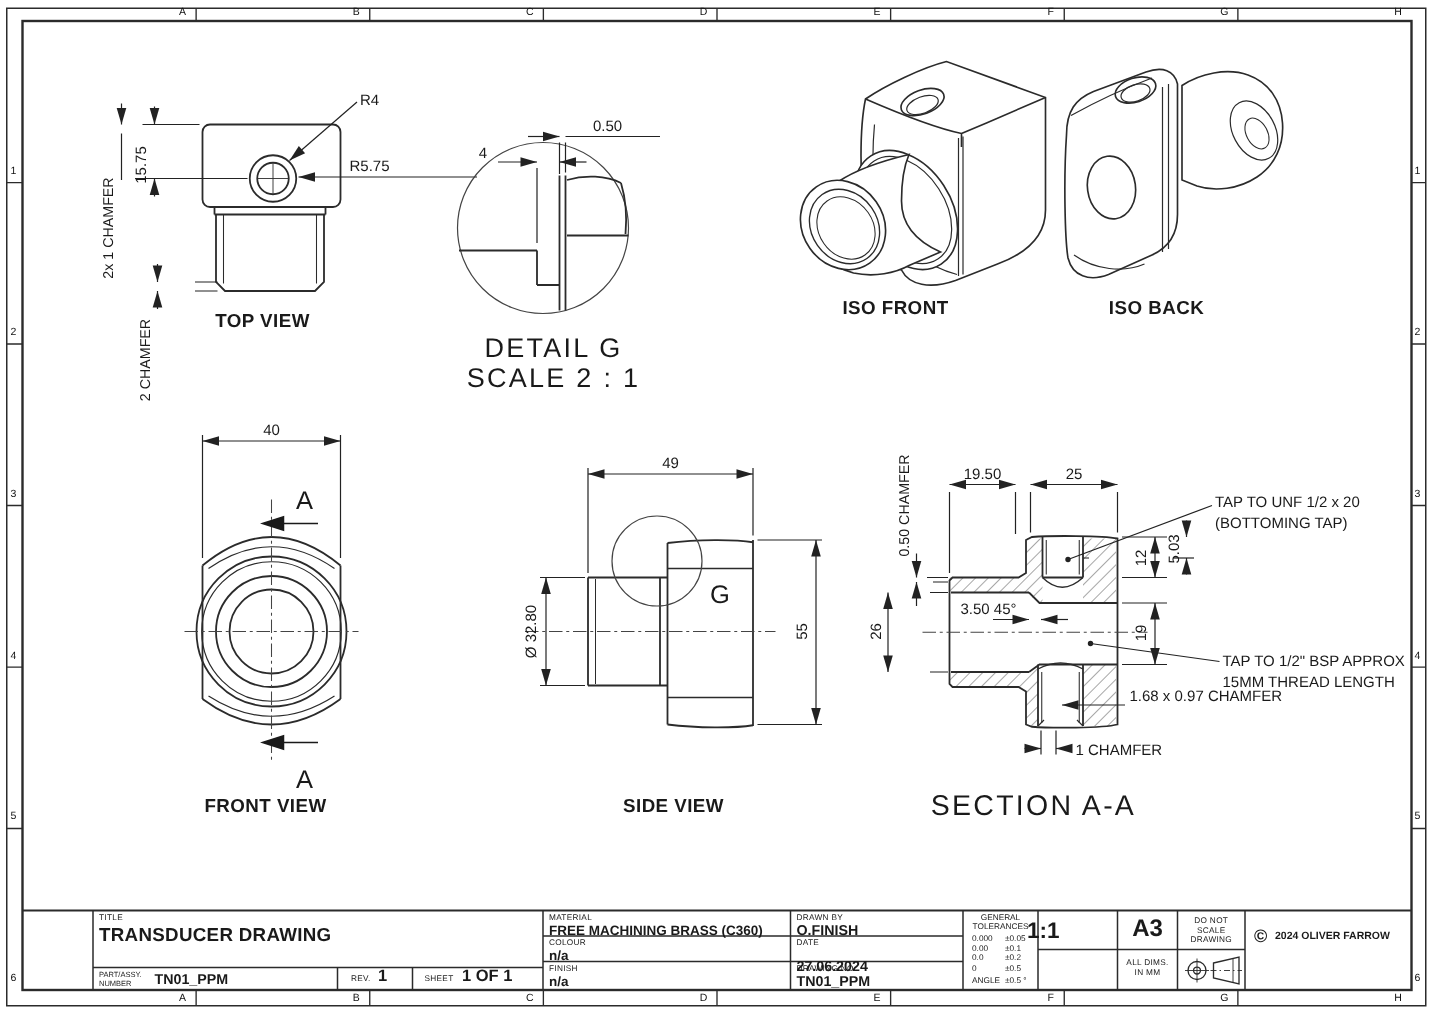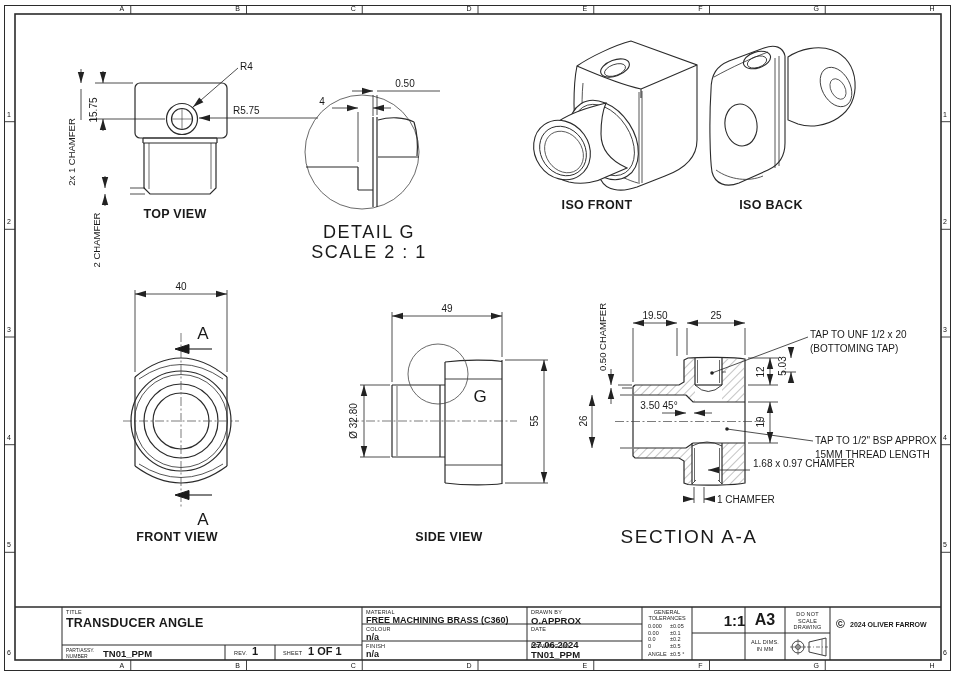--- a/index.html
+++ b/index.html
@@ -319,57 +319,57 @@
       <span class="gl" style="left: 2px; top: 432.67px;">4</span>
       <span class="gl" style="left: 938px; top: 432.67px;">4</span>
       <span class="gl" style="left: 2px; top: 540.33px;">5</span>
       <span class="gl" style="left: 938px; top: 540.33px;">5</span>
       <span class="gl" style="left: 2px; top: 648px;">6</span>
       <span class="gl" style="left: 938px; top: 648px;">6</span>
     </div>
 
 <div>
   <span class="tb tb-label" style="left:66px;top:609px">TITLE</span>
-  <span class="tb tb-big" style="left:66px;top:616px">TRANSDUCER ANGLE</span>
+  <span class="tb tb-big" style="left:66px;top:616px">TRANSDUCER DRAWING</span>
   <span class="tb tb-label-xs" style="left:66px;top:647px">PART/ASSY.</span>
   <span class="tb tb-label-xs" style="left:66px;top:653px">NUMBER</span>
   <span class="tb tb-value" style="left:103px;top:648px">TN01_PPM</span>
   <span class="tb tb-label" style="left:234px;top:650px">REV.</span>
   <span class="tb tb-huge" style="left:252px;top:645px;font-size:11px">1</span>
   <span class="tb tb-label" style="left:283px;top:650px">SHEET</span>
   <span class="tb tb-huge" style="left:308px;top:645px;font-size:11px">1 OF 1</span>
 
   <span class="tb tb-label" style="left:366px;top:609px">MATERIAL</span>
   <span class="tb tb-value-sm" style="left:366px;top:615px">FREE MACHINING BRASS (C360)</span>
   <span class="tb tb-label" style="left:366px;top:626px">COLOUR</span>
   <span class="tb tb-value-sm" style="left:366px;top:632px">n/a</span>
   <span class="tb tb-label" style="left:366px;top:643px">FINISH</span>
   <span class="tb tb-value-sm" style="left:366px;top:649px">n/a</span>
 
   <span class="tb tb-label" style="left:531px;top:609px">DRAWN BY</span>
-  <span class="tb tb-value" style="left:531px;top:615px">O.APPROX</span>
+  <span class="tb tb-value" style="left:531px;top:615px">O.FINISH</span>
   <span class="tb tb-label" style="left:531px;top:626px">DATE</span>
   <span class="tb tb-value" style="left:531px;top:639px">27.06.2024</span>
   <span class="tb tb-label" style="left:531px;top:643px">DRAWING NO.</span>
   <span class="tb tb-value" style="left:531px;top:649px">TN01_PPM</span>
 
   <span class="tb tol tb-center" style="left:642px;top:609px;width:50px">GENERAL</span>
   <span class="tb tol tb-center" style="left:642px;top:615px;width:50px">TOLERANCES</span>
   <span class="tb tol" style="left:648px;top:623px">0.000</span>
   <span class="tb tol" style="left:670px;top:623px">±0.05</span>
   <span class="tb tol" style="left:648px;top:629.5px">0.00</span>
   <span class="tb tol" style="left:670px;top:629.5px">±0.1</span>
   <span class="tb tol" style="left:648px;top:636px">0.0</span>
   <span class="tb tol" style="left:670px;top:636px">±0.2</span>
   <span class="tb tol" style="left:648px;top:642.5px">0</span>
   <span class="tb tol" style="left:670px;top:642.5px">±0.5</span>
   <span class="tb tol" style="left:648px;top:650.5px">ANGLE</span>
   <span class="tb tol" style="left:670px;top:650.5px">±0.5 °</span>
 
-  <span class="tb tb-huge tb-center" style="left:708px;top:612px;width:53px">1:1</span>
+  <span class="tb tb-huge tb-center" style="left:669px;top:612px;width:53px">1:1</span>
   <span class="tb tb-huge tb-center" style="left:745px;top:611px;width:40px;font-size:16px">A3</span>
   <span class="tb tb-label tb-center" style="left:745px;top:639px;width:40px">ALL DIMS.</span>
   <span class="tb tb-label tb-center" style="left:745px;top:646px;width:40px">IN MM</span>
   <span class="tb tb-label tb-center" style="left:785px;top:611px;width:45px">DO NOT</span>
   <span class="tb tb-label tb-center" style="left:785px;top:617.5px;width:45px">SCALE</span>
   <span class="tb tb-label tb-center" style="left:785px;top:624px;width:45px">DRAWING</span>
   <span class="tb" style="left:836px;top:617px;font-size:12px;font-weight:700">©</span>
   <span class="tb" style="left:850px;top:621px;font-size:7px;font-weight:700">2024 OLIVER FARROW</span>
 </div>
 

